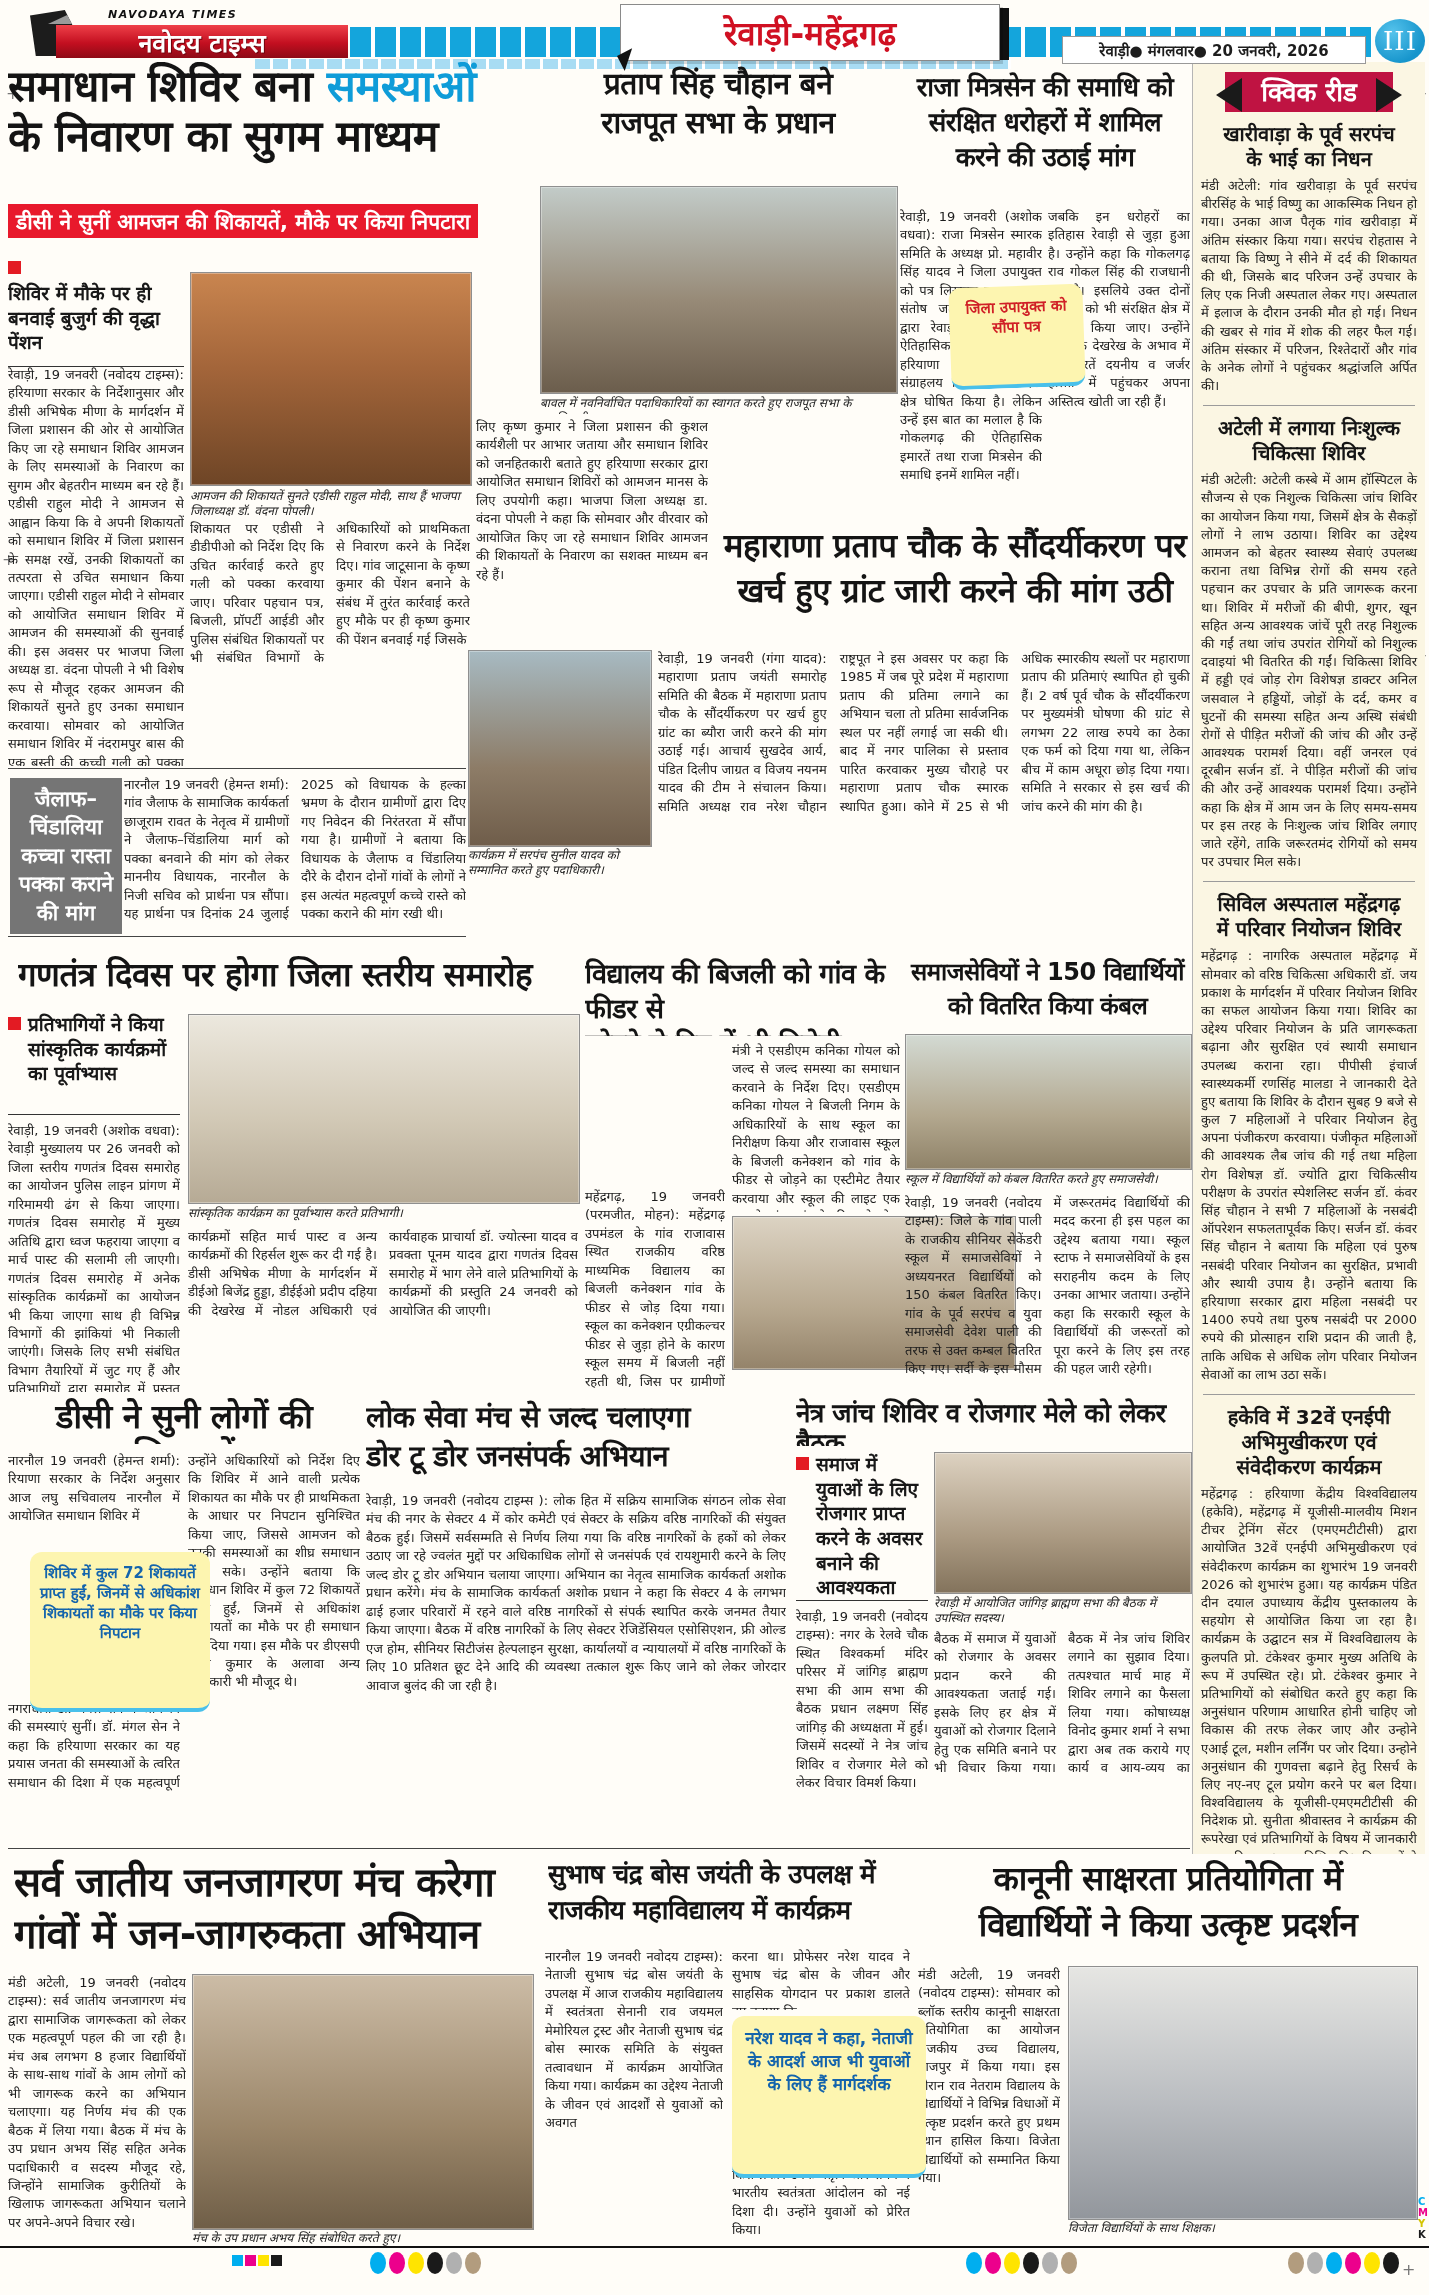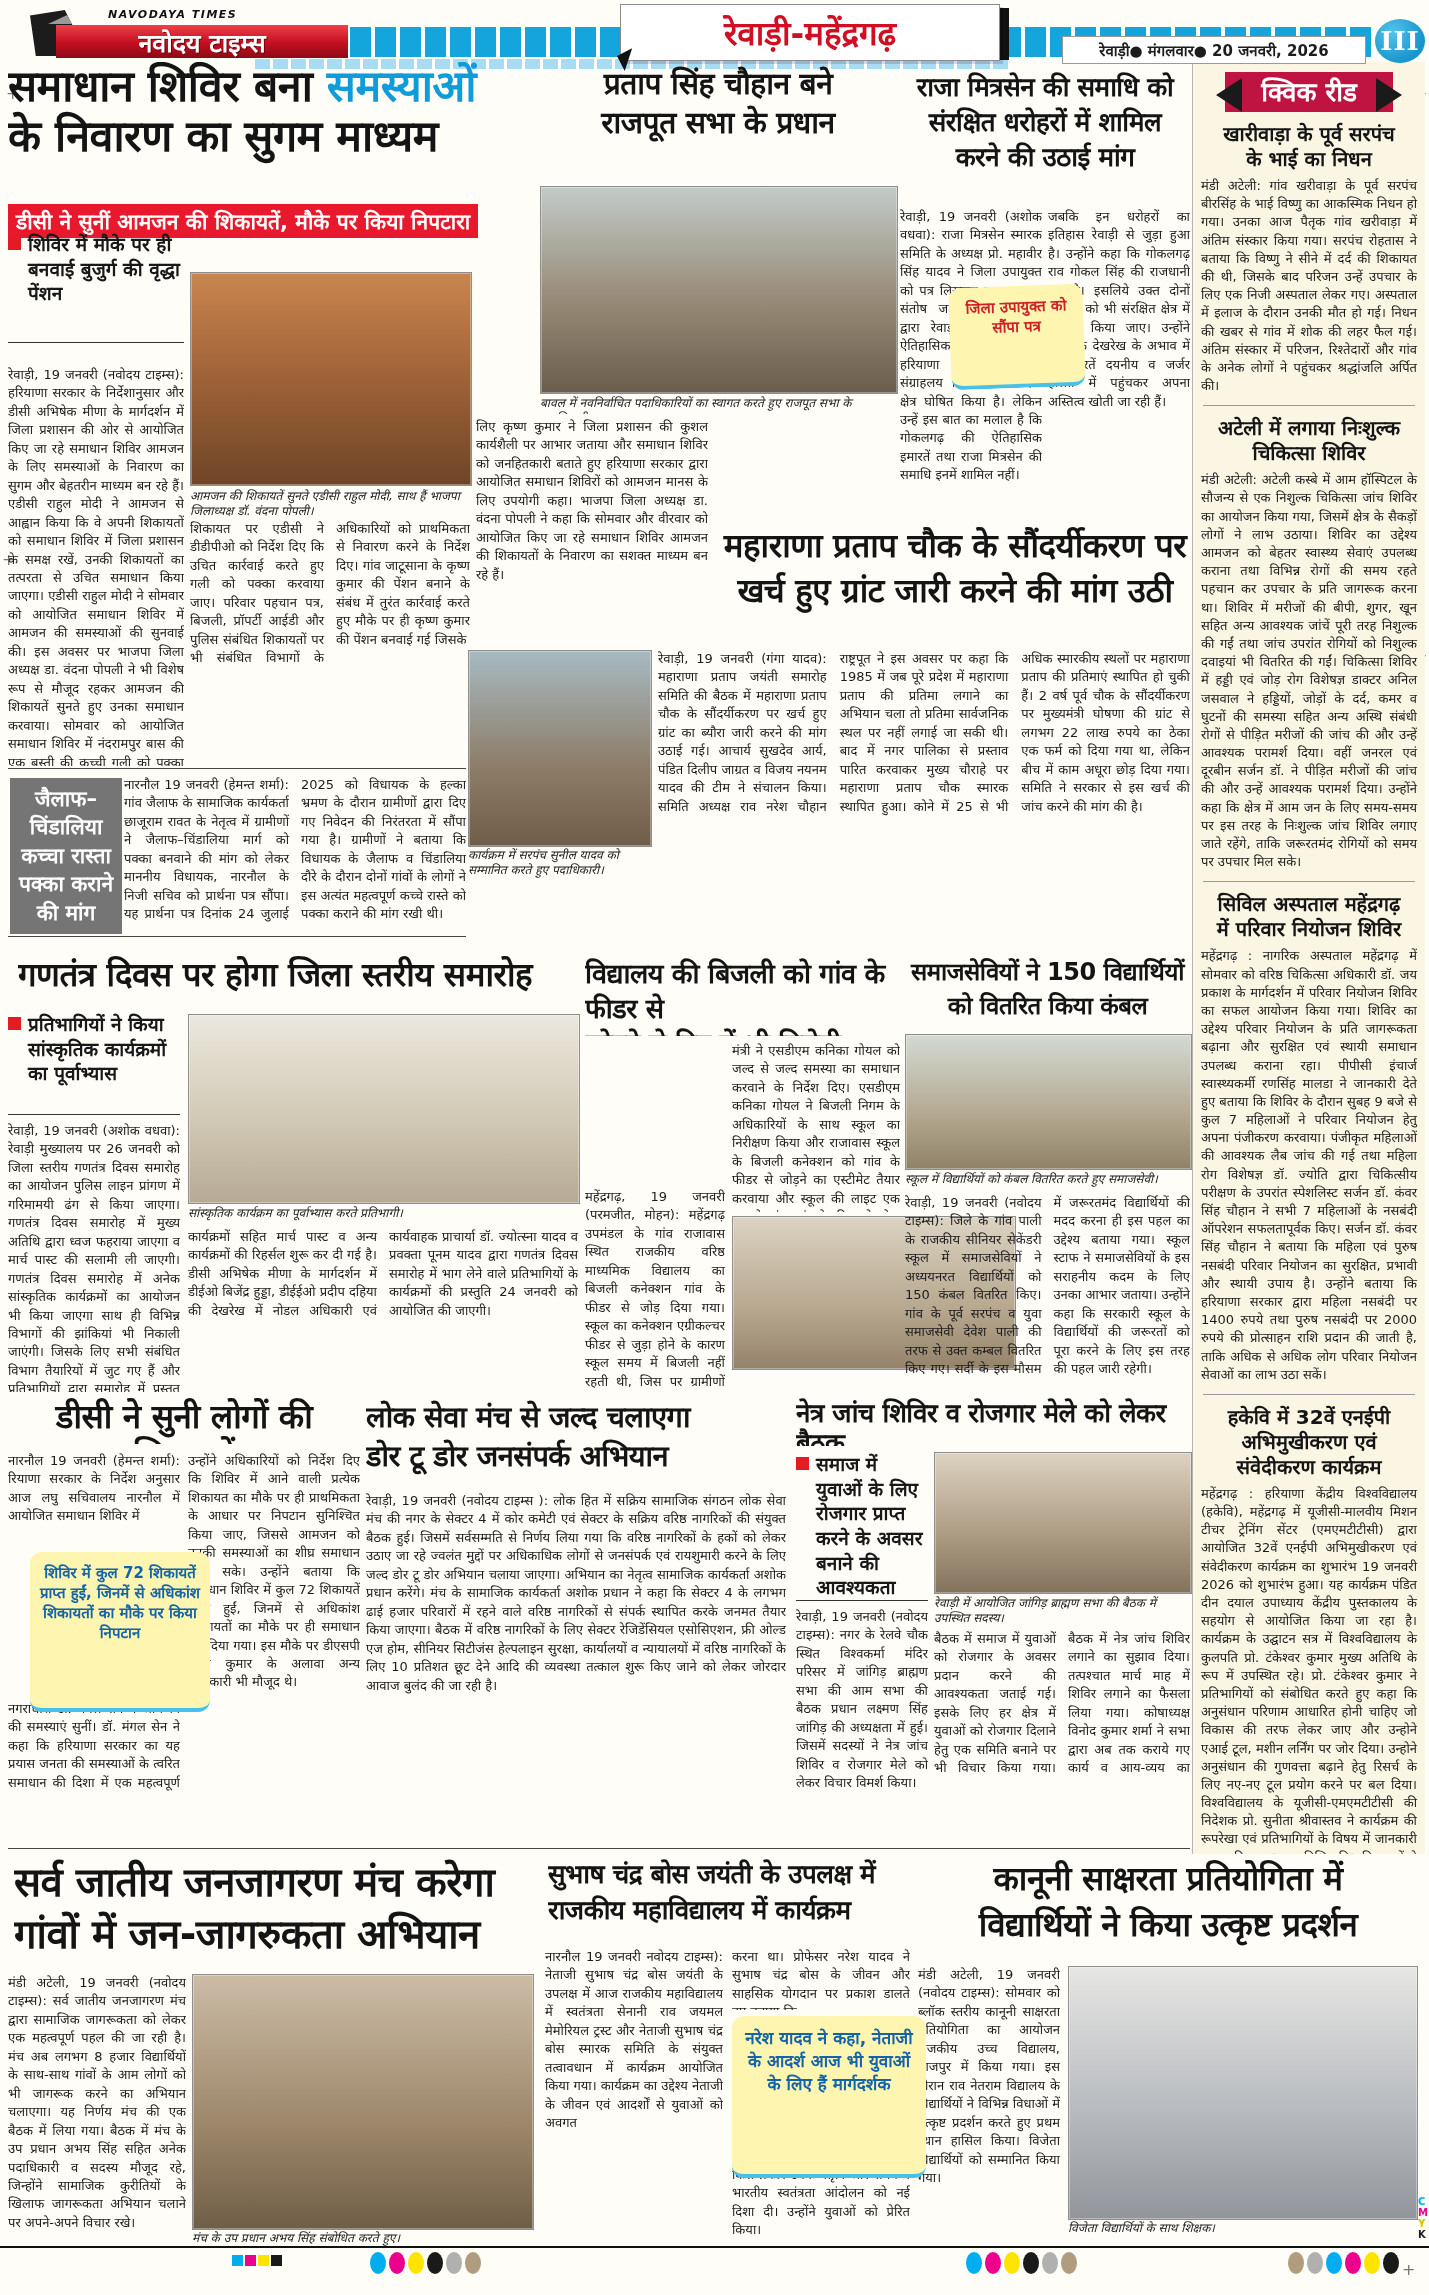--- a/index.html
+++ b/index.html
@@ -9,21 +9,21 @@
   .m-black{background:#1c1c1c;clip-path:polygon(0 12%,60% 0,100% 100%,10% 100%);}
   .m-black:before{content:"";position:absolute;left:18px;top:-2px;width:34px;height:16px;background:#9a9a9a;clip-path:polygon(0 100%,100% 0,100% 100%);}
   .m-en{font-size:11px;font-weight:700;font-style:italic;letter-spacing:1.5px;color:#111;}
   .m-logo{background:linear-gradient(180deg,#ef4049 0%,#c30f20 55%,#8e0a16 100%);color:#fff;font-weight:800;font-size:25px;display:flex;align-items:center;justify-content:center;text-shadow:1px 1px 0 #6d040d;}
   .m-cyan{background:repeating-linear-gradient(90deg,#14a5dc 0 21px,#ffffff 21px 25px);}
   .m-cyan2{background:repeating-linear-gradient(90deg,#a8dcf3 0 15px,#ffffff 15px 18px);}
   .m-bubble{background:#fff;border:1px solid #8a8a8a;box-shadow:3px 3px 0 rgba(0,0,0,.15);display:flex;align-items:center;justify-content:center;color:#d01022;font-weight:800;font-size:33px;z-index:3;}
   .m-bubble:after{content:"";position:absolute;left:-16px;bottom:-8px;border:12px solid transparent;border-right-color:#111;transform:rotate(18deg);}
   .m-bar{background:#111;z-index:2;}
   .m-date{background:#fff;border:1px solid #999;display:flex;align-items:center;justify-content:center;font-size:15px;font-weight:700;color:#1d1d1d;z-index:3;}
-  .m-badge{border-radius:50%;background:radial-gradient(circle at 35% 30%,#55c3ec,#1795cc 70%);color:#fff;font-family:"DejaVu Serif",serif;font-weight:700;font-size:26px;display:flex;align-items:center;justify-content:center;letter-spacing:1px;z-index:3;}
+  .m-badge{border-radius:50%;background:radial-gradient(circle at 35% 30%,#55c3ec,#1795cc 70%);color:#fff;font-family:"DejaVu Serif",serif;font-weight:400;font-size:26px;display:flex;align-items:center;justify-content:center;letter-spacing:1px;z-index:3;}
   
   .hl{font-weight:800;color:#141414;line-height:1.16;letter-spacing:-.5px;overflow:hidden;}
   .ctr{text-align:center;}
   .mark-blue{color:#0f9cd8;}
   .redbar{background:#e8192c;color:#fff;font-weight:700;font-size:21px;display:flex;align-items:center;padding-left:8px;overflow:hidden;}
   .kick{display:flex;gap:7px;font-weight:700;font-size:19px;line-height:1.3;color:#181818;border-bottom:1.5px solid #333;overflow:hidden;}
   .kick .sq{flex:none;width:13px;height:13px;background:#e31b23;margin-top:5px;}
   .bd{font-size:13px;line-height:1.42;text-align:justify;color:#1c1c1c;overflow:hidden;}
   .c2{column-count:2;column-gap:12px;}
   .c3{column-count:3;column-gap:13px;}
@@ -79,21 +79,21 @@
   <div class="abs crop" style="left:2px;top:552px;"></div>
   <div class="abs crop" style="left:1414px;top:86px;"></div>
   <div class="abs crop" style="left:1414px;top:648px;"></div>
   <div class="abs crop" style="left:1402px;top:2262px;"></div>
 
   <div class="abs hl" style="left:8px;top:62px;width:527px;height:140px;font-size:43px;">
     <div><span>समाधान शिविर बना </span><span class="mark-blue">समस्याओं</span></div>
     <div>के निवारण का सुगम माध्यम</div>
   </div>
   <div class="abs redbar" style="left:8px;top:204px;width:462px;height:34px;">डीसी ने सुनीं आमजन की शिकायतें, मौके पर किया निपटारा</div>
-  <div class="abs kick" style="left:8px;top:232px;width:176px;height:110px;">
+  <div class="abs kick" style="left:8px;top:256px;width:176px;height:110px;flex-direction:column;">
     <span class="sq"></span>
     <span>शिविर में मौके पर ही बनवाई बुजुर्ग की वृद्धा पेंशन</span>
   </div>
   <div class="abs photo p-warm" style="left:190px;top:272px;width:280px;height:212px;"></div>
   <div class="abs cap" style="left:190px;top:489px;width:280px;height:28px;">आमजन की शिकायतें सुनते एडीसी राहुल मोदी, साथ हैं भाजपा जिलाध्यक्ष डॉ. वंदना पोपली।</div>
   <div class="abs bd" style="left:8px;top:366px;width:176px;height:400px;">रेवाड़ी, 19 जनवरी (नवोदय टाइम्स): हरियाणा सरकार के निर्देशानुसार और डीसी अभिषेक मीणा के मार्गदर्शन में जिला प्रशासन की ओर से आयोजित किए जा रहे समाधान शिविर आमजन के लिए समस्याओं के निवारण का सुगम और बेहतरीन माध्यम बन रहे हैं। एडीसी राहुल मोदी ने आमजन से आह्वान किया कि वे अपनी शिकायतों को समाधान शिविर में जिला प्रशासन के समक्ष रखें, उनकी शिकायतों का तत्परता से उचित समाधान किया जाएगा। एडीसी राहुल मोदी ने सोमवार को आयोजित समाधान शिविर में आमजन की समस्याओं की सुनवाई की। इस अवसर पर भाजपा जिला अध्यक्ष डा. वंदना पोपली ने भी विशेष रूप से मौजूद रहकर आमजन की शिकायतें सुनते हुए उनका समाधान करवाया। सोमवार को आयोजित समाधान शिविर में नंदरामपुर बास की एक बस्ती की कच्ची गली को पक्का करवाने की</div>
   <div class="abs bd c2" style="left:190px;top:520px;width:280px;height:246px;">शिकायत पर एडीसी ने डीडीपीओ को निर्देश दिए कि उचित कार्रवाई करते हुए गली को पक्का करवाया जाए। परिवार पहचान पत्र, बिजली, प्रॉपर्टी आईडी और पुलिस संबंधित शिकायतों पर भी संबंधित विभागों के अधिकारियों को प्राथमिकता से निवारण करने के निर्देश दिए। गांव जाटूसाना के कृष्ण कुमार की पेंशन बनाने के संबंध में तुरंत कार्रवाई करते हुए मौके पर ही कृष्ण कुमार की पेंशन बनवाई गई जिसके</div>
   <div class="abs bd" style="left:476px;top:418px;width:232px;height:230px;">लिए कृष्ण कुमार ने जिला प्रशासन की कुशल कार्यशैली पर आभार जताया और समाधान शिविर को जनहितकारी बताते हुए हरियाणा सरकार द्वारा आयोजित समाधान शिविरों को आमजन मानस के लिए उपयोगी कहा। भाजपा जिला अध्यक्ष डा. वंदना पोपली ने कहा कि सोमवार और वीरवार को आयोजित किए जा रहे समाधान शिविर आमजन की शिकायतों के निवारण का सशक्त माध्यम बन रहे हैं।</div>
 
   <div class="abs hl ctr" style="left:540px;top:64px;width:356px;height:116px;font-size:30px;line-height:1.3;">

